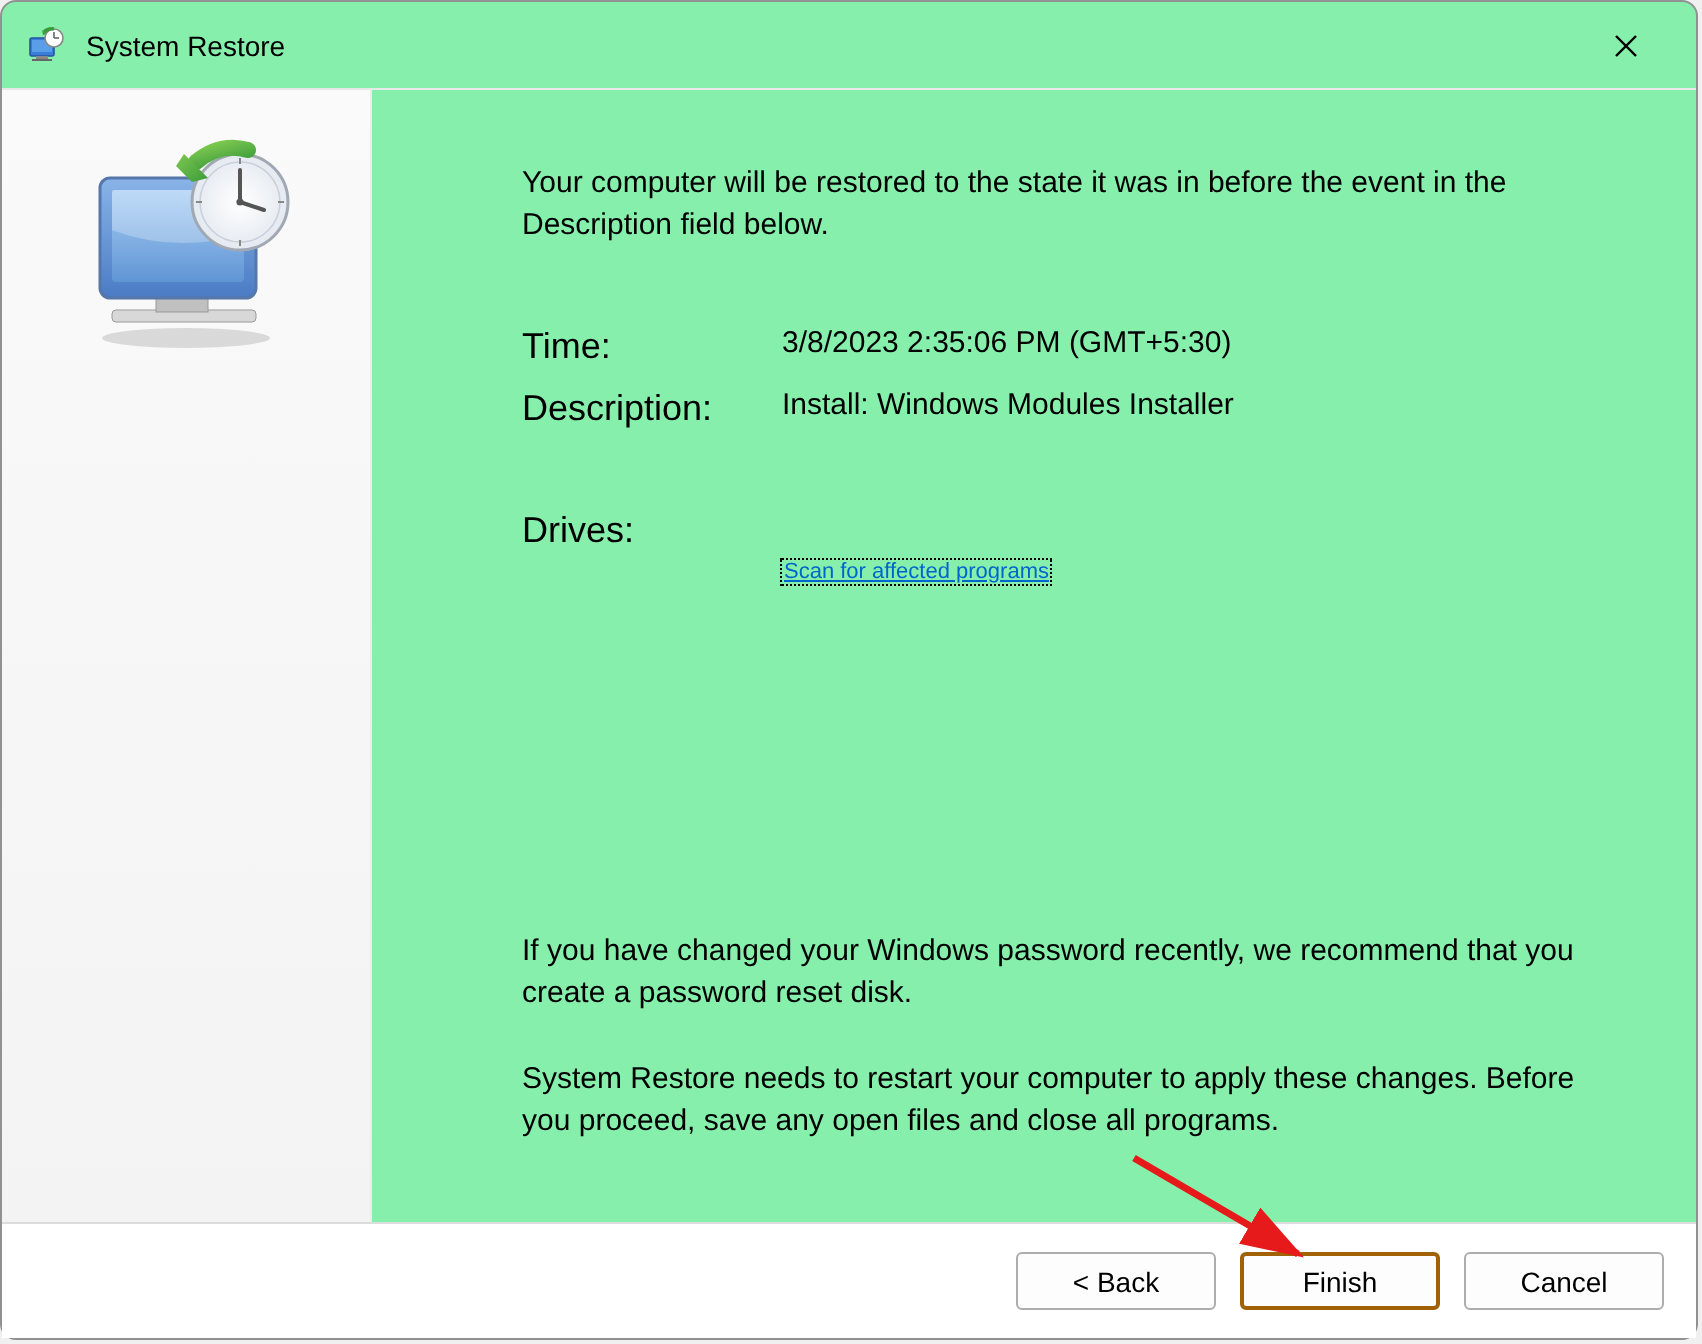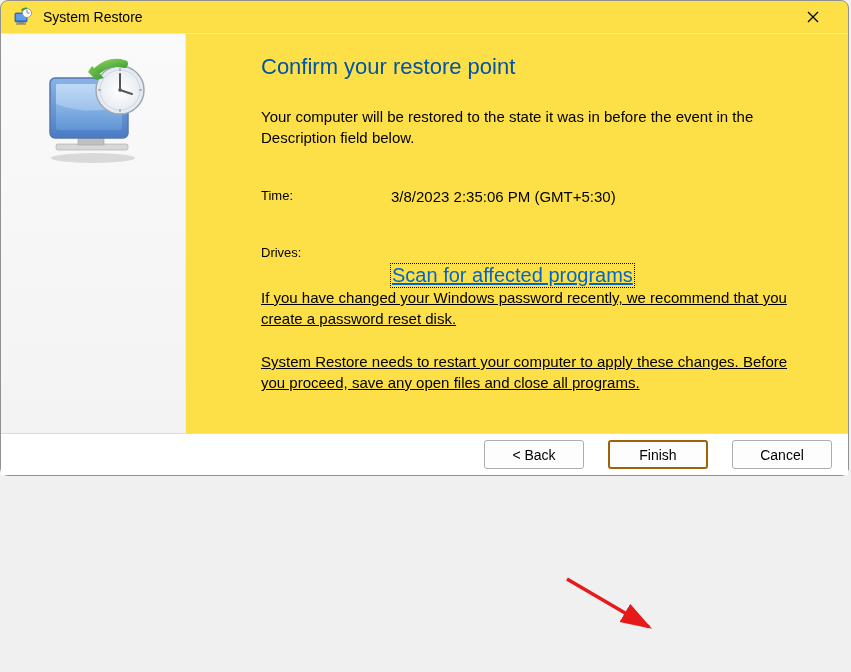--- a/index.html
+++ b/index.html
@@ -10,22 +10,22 @@
     body {
       font-family: 'Segoe UI', Tahoma, sans-serif;
       font-size: 15px;
       background: #f0f0f0;
       width: 851px;
       height: 672px;
       overflow: hidden;
     }
     .window {
       width: 849px;
-      height: 476px;
-      background: #fde047;
+      height: 670px;
+      background: #86efac;
       border: 1px solid #919191;
       border-radius: 8px;
       display: flex;
       flex-direction: column;
       position: relative;
     }
     .titlebar {
       height: 44px;
       display: flex;
       align-items: center;
@@ -83,67 +83,66 @@
       line-height: 1.4;
       margin-bottom: 40px;
       margin-top: 16px;
     }
     .info-row {
       display: flex;
       margin-bottom: 10px;
     }
     .info-label {
       width: 130px;
-      font-size: 13px;
+      font-size: 18px;
     }
     .info-value {
       font-size: 15px;
       flex: 1;
     }
     .drives-row {
       display: flex;
       margin-top: 30px;
       margin-bottom: 4px;
     }
     .drives-box {
       border: 1px solid #7a7a7a;
       width: 390px;
       height: 82px;
       padding: 8px 10px;
       font-size: 15px;
     }
     .scan-link {
       color: #0066cc;
       text-decoration: underline;
-      font-size: 20px;
+      font-size: 11px;
       cursor: pointer;
       outline: 1px dotted #000;
       outline-offset: 0px;
       padding: 0 1px;
       margin-left: 130px;
       display: inline-block;
       width: fit-content;
     }
     .bottom-text {
       margin-top: auto;
       font-size: 15px;
       line-height: 1.4;
-      text-decoration: underline;
     }
     .bottom-text p {
       margin-bottom: 22px;
     }
     .button-bar {
       height: 58px;
       border-top: 1px solid #dcdcdc;
       display: flex;
       align-items: center;
       justify-content: flex-end;
       padding: 0 16px;
-      gap: 24px;
+      gap: 12px;
       background: #ffffff;
     }
     .btn {
       min-width: 100px;
       height: 29px;
       border: 1px solid #adadad;
       background: #fdfdfd;
       font-size: 14px;
       font-family: inherit;
       cursor: pointer;
@@ -225,26 +224,29 @@
             <line x1="60" y1="34" x2="63" y2="34"></line>
             <line x1="101" y1="34" x2="104" y2="34"></line>
           </g>
           <path d="M 60 14 Q 72 4 86 8" stroke="url(#ag)" stroke-width="8" fill="none" stroke-linecap="round"></path>
           <polygon points="54,10 66,22 58,24 50,16" fill="url(#ag)"></polygon>
         </svg>
       </span>
     </div>
 
     <div class="content">
-      <div class="heading">Confirm your restore point</div>
       <div class="subheading">Your computer will be restored to the state it was in before the event in the Description field below.</div>
 
       <div class="info-row">
         <div class="info-label">Time:</div>
         <div class="info-value">3/8/2023 2:35:06 PM (GMT+5:30)</div>
+      </div>
+      <div class="info-row">
+        <div class="info-label">Description:</div>
+        <div class="info-value">Install: Windows Modules Installer</div>
       </div>
 
       <div class="drives-row">
         <div class="info-label">Drives:</div>
       </div>
 
       <a class="scan-link">Scan for affected programs</a>
 
       <div class="bottom-text">
         <p>If you have changed your Windows password recently, we recommend that you create a password reset disk.</p>

